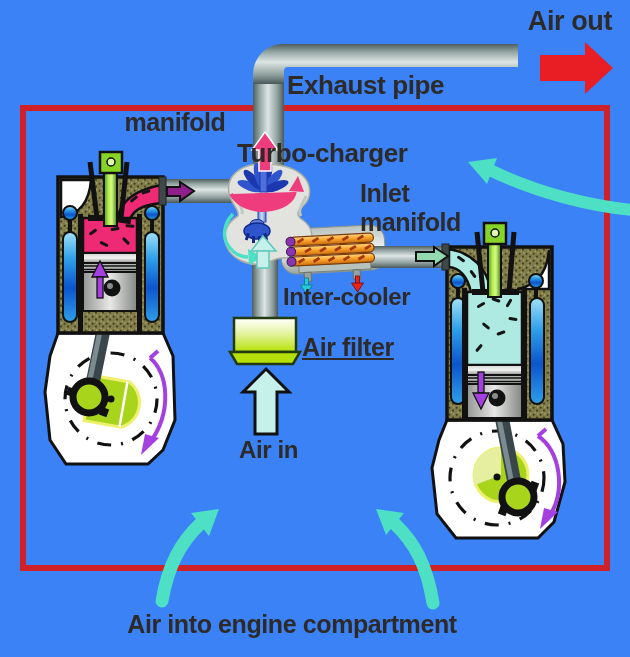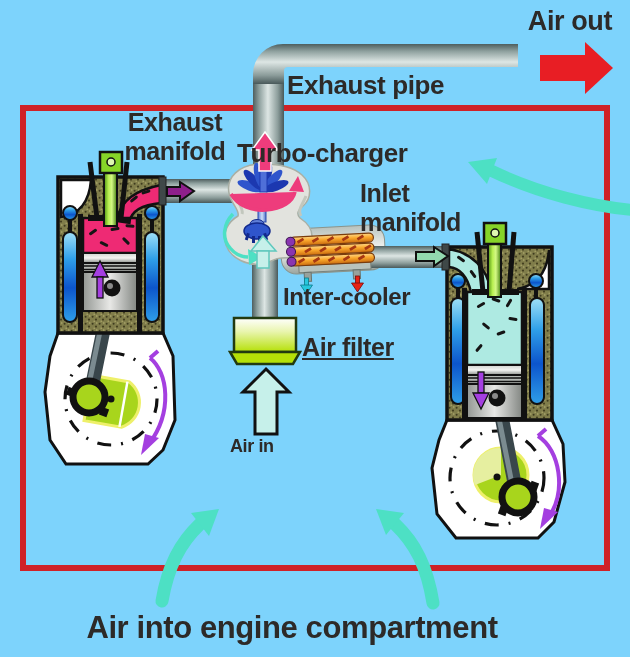--- a/index.html
+++ b/index.html
@@ -3,34 +3,34 @@
 <meta charset="utf-8">
 <style>
   :root{
     --text:#2d2a28; --border-red:#cf2127; --arrow-red:#e81e24;
     --arrow-cyan:#4de0c4; --arrow-pale-cyan:#c6f0ea; --arrow-pink:#ee3c7c;
     --arrow-magenta:#8e1f8b; --arrow-mint:#93d9af; --arrow-purple:#a43fe0;
     --combustion-pink:#ee2a74; --intake-cyan:#aeeae2; --filter-green:#b5e007;
     --crank-green:#a8d51c; --intercooler-orange:#f9a72b; --turbine-blue:#2f55cc;
   }
   html,body{margin:0;padding:0;background:#fff;}
-  .stage{position:relative;width:630px;height:657px;background:#7dd3fc;
+  .stage{position:relative;width:630px;height:657px;background:#3b82f6;
          font-family:"Liberation Sans",sans-serif;overflow:hidden;}
   .stage svg{position:absolute;left:0;top:0;}
   .lbl{position:absolute;font-weight:700;color:var(--text);letter-spacing:-0.4px;
        line-height:1.16;white-space:nowrap;}
   .lbl-air-out{left:512px;top:6px;width:100px;text-align:right;font-size:27px;}
   .lbl-exhaust-pipe{left:287px;top:70px;font-size:26px;}
   .lbl-exhaust-manifold{left:106px;top:108px;width:138px;text-align:center;font-size:25px;white-space:normal;}
   .lbl-turbo{left:237px;top:138px;font-size:26px;}
   .lbl-inlet-manifold{left:360px;top:179px;width:124px;text-align:left;font-size:25px;white-space:normal;}
   .lbl-intercooler{left:283px;top:283px;font-size:24px;}
   .lbl-air-filter{left:302px;top:333px;font-size:25px;text-decoration:underline;}
-  .lbl-air-in{left:230px;top:436px;font-size:18px;}
-  .lbl-bottom{left:0;top:610px;width:584px;text-align:center;font-size:31px;}
+  .lbl-air-in{left:239px;top:436px;font-size:24px;}
+  .lbl-bottom{left:0;top:610px;width:584px;text-align:center;font-size:25px;}
   
   .stroke-cyan{stroke:var(--arrow-cyan);fill:none;}
   .fill-cyan{fill:var(--arrow-cyan);}
   .fill-pale{fill:var(--arrow-pale-cyan);}
   .fill-pink{fill:var(--arrow-pink);}
   .fill-magenta{fill:var(--arrow-magenta);}
   .fill-mint{fill:var(--arrow-mint);}
   .stroke-purple{stroke:var(--arrow-purple);fill:none;}
   .fill-purple{fill:var(--arrow-purple);}
   .fill-red{fill:var(--arrow-red);}
@@ -408,21 +408,20 @@
   </g>
   <g>
     <path d="M433,603 C427,566 415,543 395,524" class="stroke-cyan" stroke-width="13" stroke-linecap="round"></path>
     <polygon points="376,509 404,513 386,535" class="fill-cyan"></polygon>
   </g>
 </svg>
 
 <div class="lbl lbl-air-out">Air out</div>
 <div class="lbl lbl-exhaust-pipe">Exhaust pipe</div>
 <div class="lbl lbl-exhaust-manifold">
-  <div>Exhaust</div>
   <div>manifold</div>
 </div>
 <div class="lbl lbl-turbo">Turbo-charger</div>
 <div class="lbl lbl-inlet-manifold">
   <div>Inlet</div>
   <div>manifold</div>
 </div>
 <div class="lbl lbl-intercooler">Inter-cooler</div>
 <div class="lbl lbl-air-filter">Air filter</div>
 <div class="lbl lbl-air-in">Air in</div>

